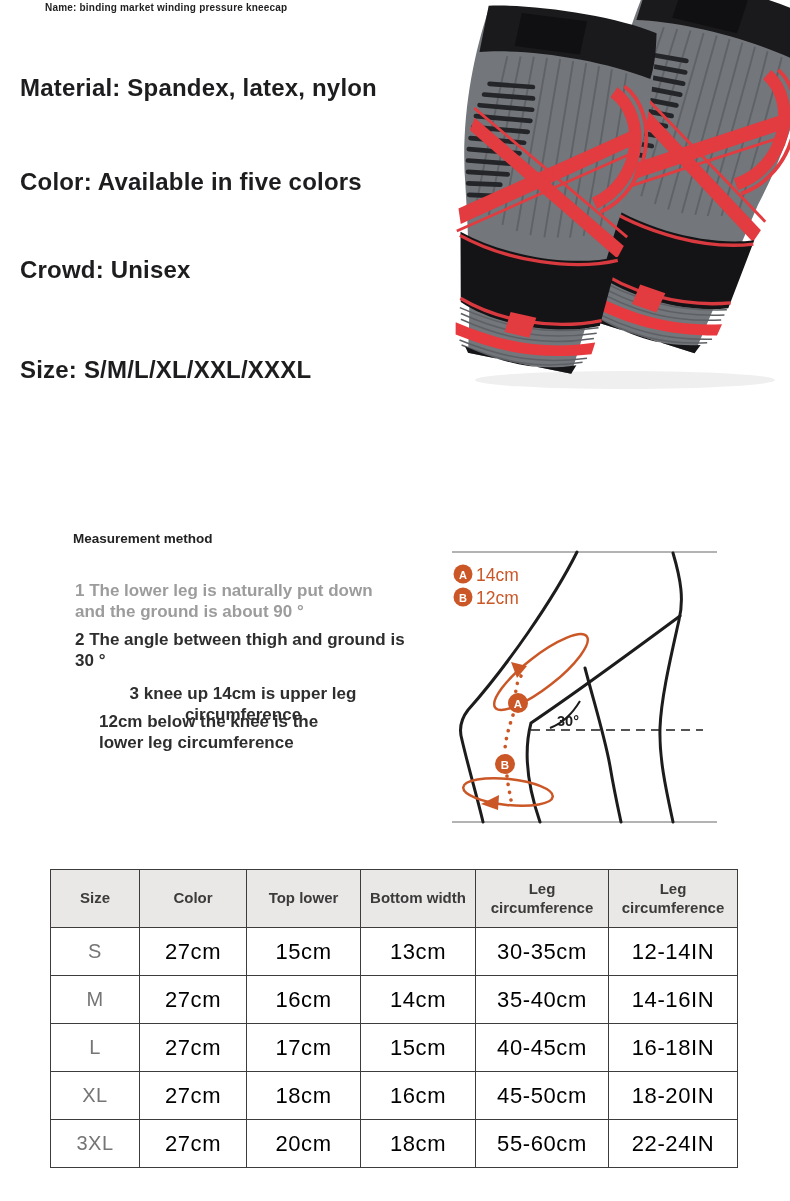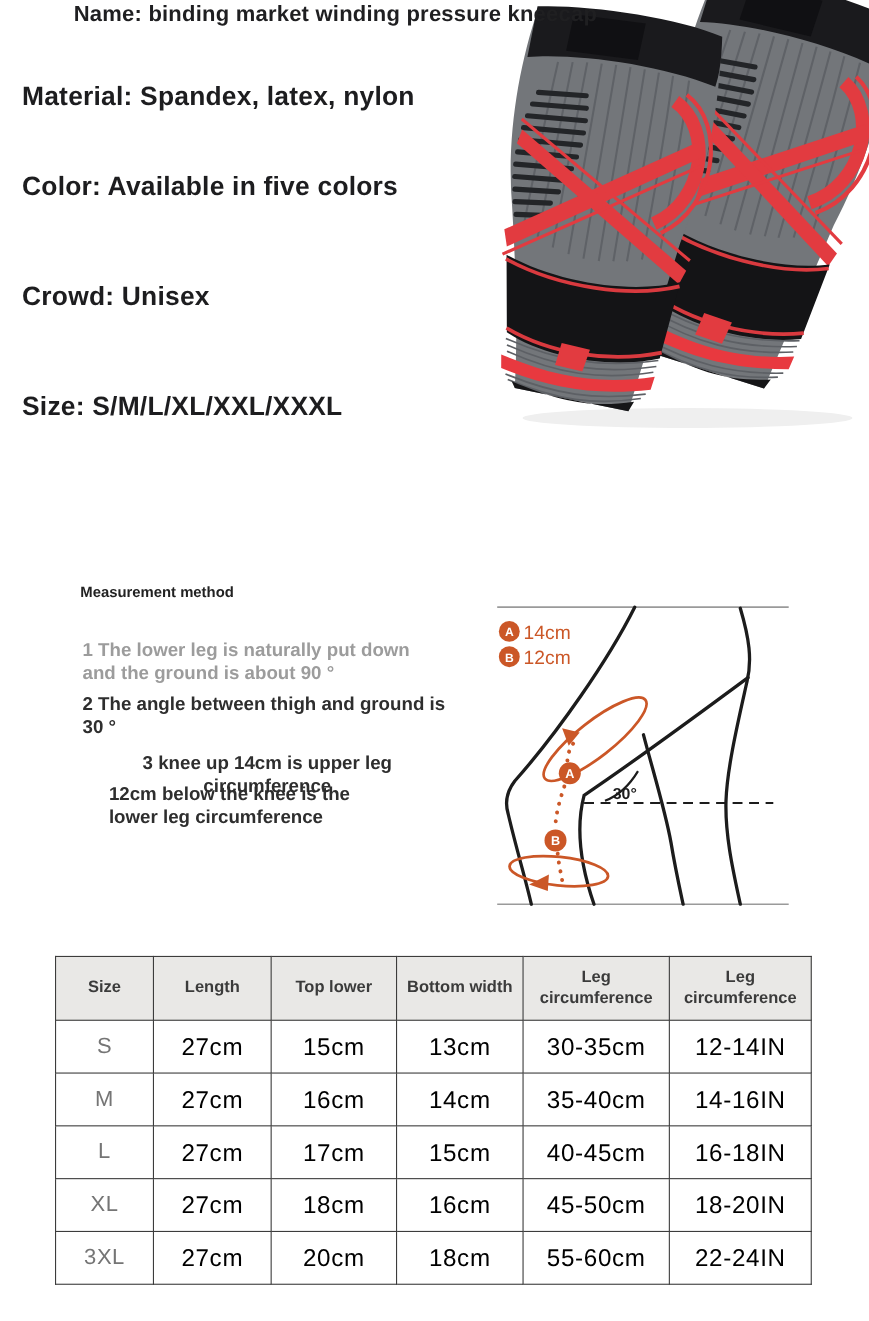--- a/index.html
+++ b/index.html
@@ -2,26 +2,26 @@
 <html><head>
 <meta charset="utf-8">
 <style>
   html,body{margin:0;padding:0;background:#fff;}
   .page{
     position:relative;width:790px;height:1201px;overflow:hidden;
     background:#ffffff;font-family:"Liberation Sans",sans-serif;
   }
   
   .name-line{
-    position:absolute;left:30px;top:2px;font-size:20px;font-weight:700;
+    position:absolute;left:8px;top:2px;font-size:10px;font-weight:700;
     color:#1f1f21;letter-spacing:.2px;padding-left:37px;
   }
   .spec{position:absolute;left:20px;font-weight:700;font-size:24px;color:#1d1d1f;letter-spacing:.2px;}
   .spec-0{top:74px;}
-  .spec-1{top:156px;}
+  .spec-1{top:168px;}
   .spec-2{top:256px;}
   .spec-3{top:356px;}
   
   .m-title{position:absolute;left:73px;top:531px;font-size:13.5px;font-weight:700;color:#222;}
   .m-step{position:absolute;font-size:17px;font-weight:700;color:#2e2e2e;line-height:1.22;}
   .m-step-0{left:75px;top:581px;width:320px;color:#9c9c9c;}
   .m-step-1{left:75px;top:630px;width:340px;}
   .m-step-2{left:78px;top:684px;width:330px;text-align:center;}
   .m-step-3{left:99px;top:712px;width:252px;}
   
@@ -174,21 +174,21 @@
       <col style="width:89px">
         <col style="width:107px">
         <col style="width:114px">
       <col style="width:115px">
         <col style="width:133px">
         <col style="width:129px">
     </colgroup>
     <thead>
       <tr>
           <th>Size</th>
-          <th>Length</th>
+          <th>Color</th>
           <th>Top lower</th>
           <th>Bottom width</th>
           <th>Leg circumference</th>
           <th>Leg circumference</th>
         </tr>
     </thead>
     <tbody>
         <tr>
           <td class="size-cell">S</td>
           <td class="value-cell">27cm</td>

